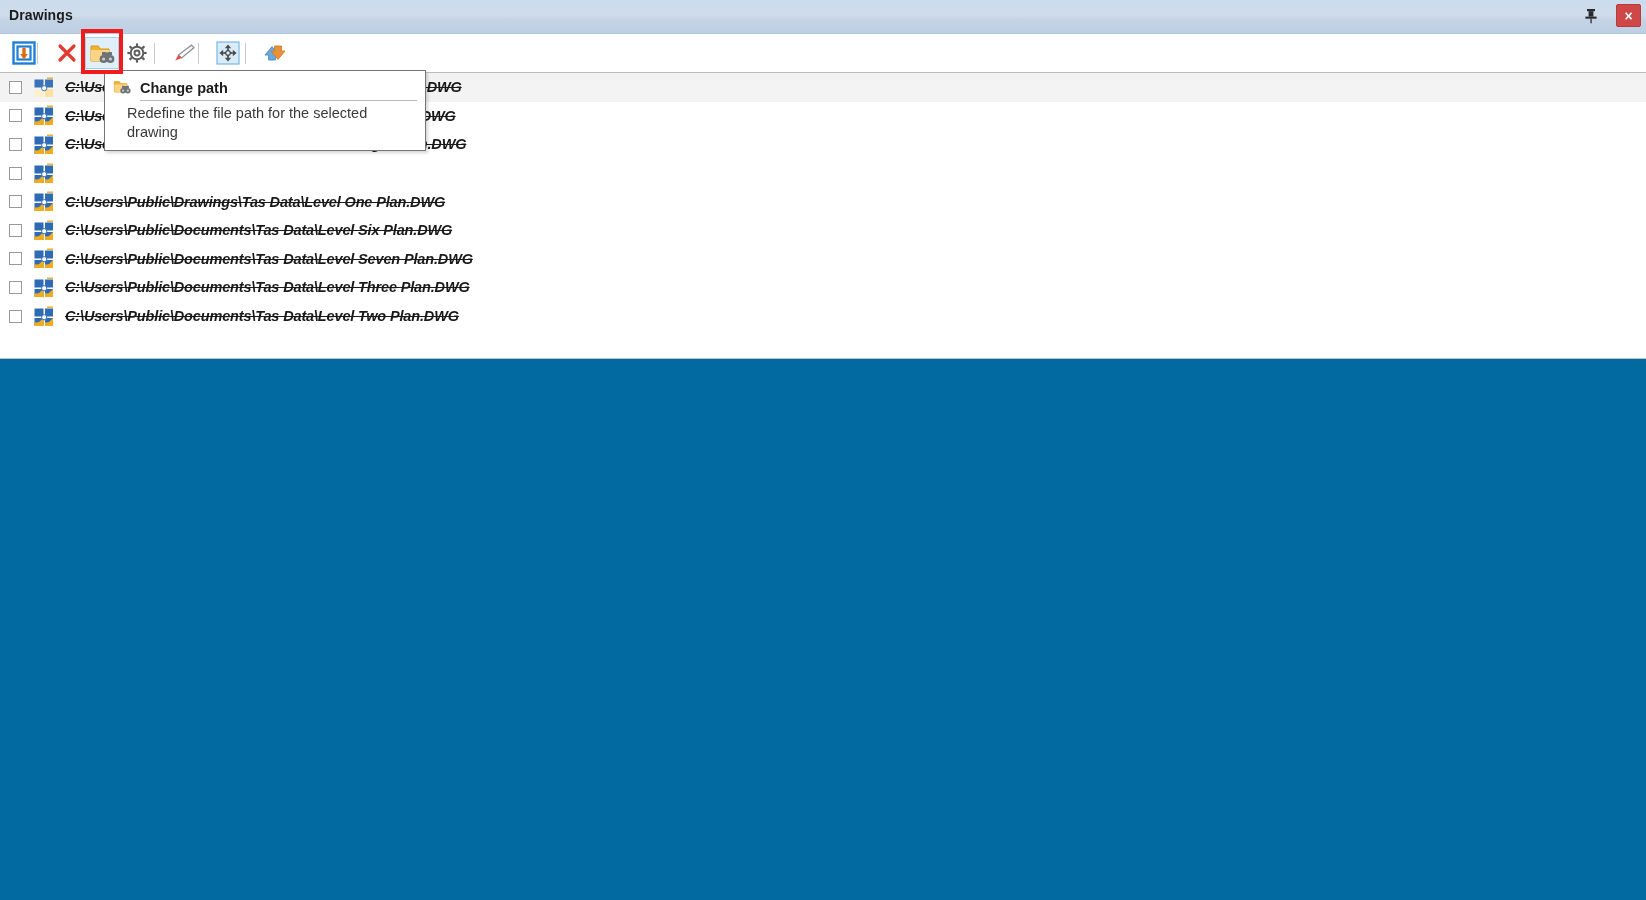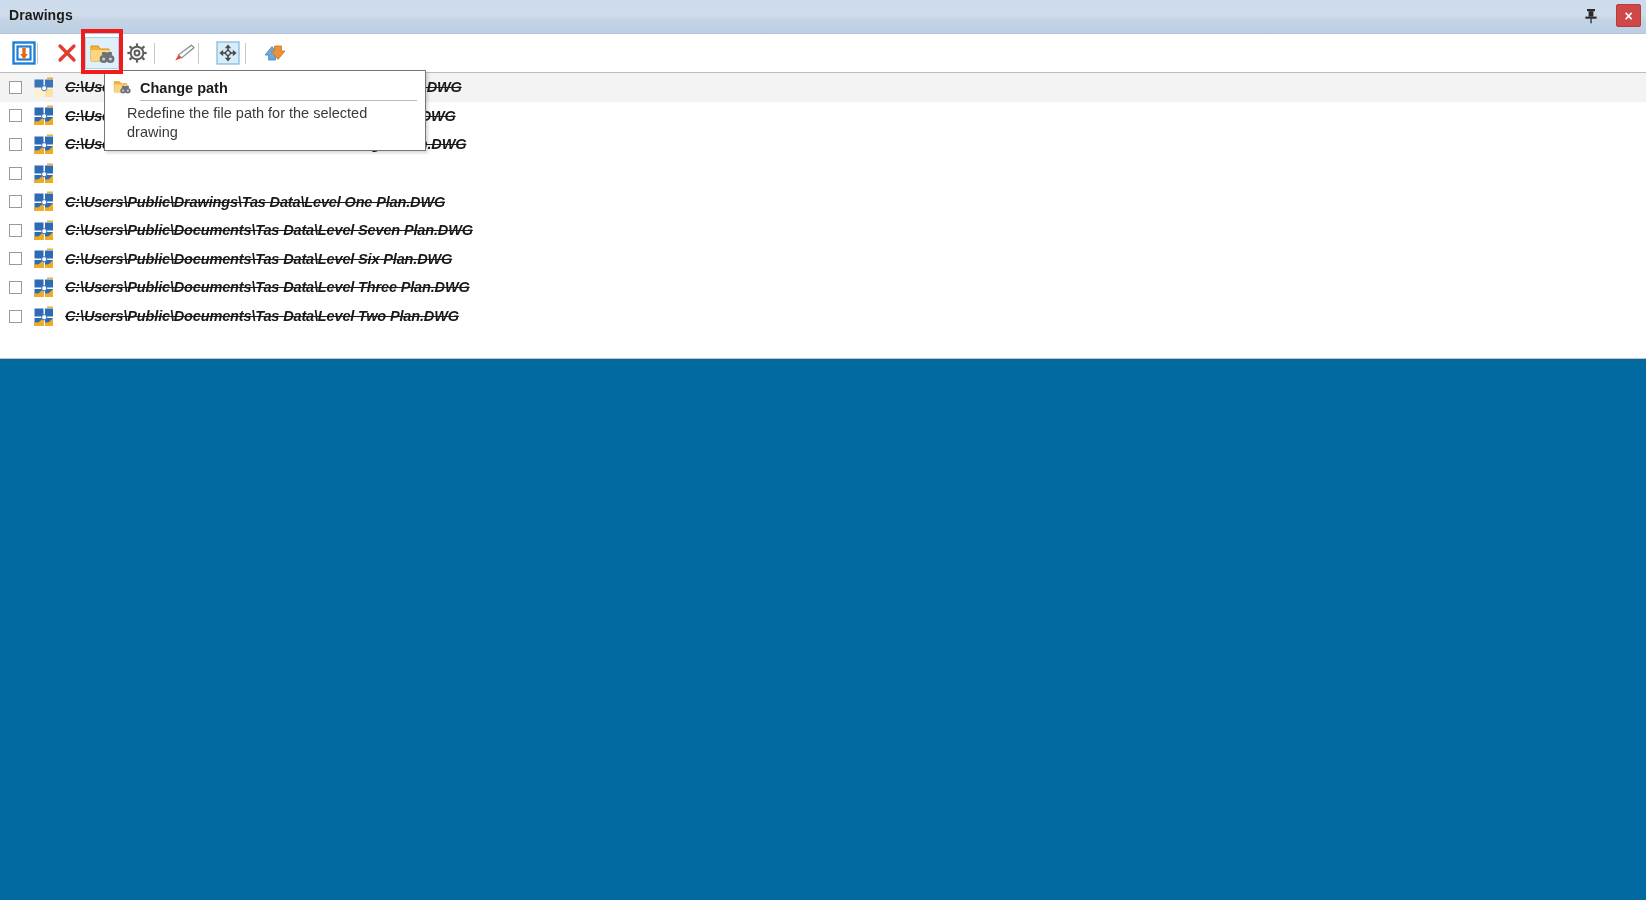--- a/index.html
+++ b/index.html
@@ -431,40 +431,40 @@
           <rect x="0.5" y="12" width="9" height="8" fill="#2e6bb5"></rect>
           <rect x="11" y="12" width="8" height="8" fill="#2e6bb5"></rect>
           <path d="M0.5 20 L9.5 12 L9.5 20 Z" fill="#f0ab1f"></path>
           <path d="M11 20 L19 12 L19 20 Z" fill="#f0ab1f"></path>
           <rect x="0.5" y="16.4" width="9" height="3.6" fill="#f0ab1f"></rect>
           <rect x="11" y="16.4" width="8" height="3.6" fill="#f0ab1f"></rect>
           <rect x="13" y="0.5" width="6" height="1.4" fill="#f0ab1f"></rect>
           <circle cx="10.2" cy="11.2" r="2.6" fill="#ffffff" stroke="#2e6bb5" stroke-width="1"></circle>
         </svg>
       </div>
+      <div class="row-label">C:\Users\Public\Documents\Tas Data\Level Six Plan.DWG</div>
+    </div>
+
+    <div class="row">
+      <div class="row-check"></div>
+      <div class="row-icon">
+        <svg width="21" height="21" viewBox="0 0 21 21">
+          <rect x="0.5" y="2.5" width="9" height="8" fill="#2e6bb5"></rect>
+          <rect x="11" y="2.5" width="8" height="8" fill="#2e6bb5"></rect>
+          <rect x="0.5" y="12" width="9" height="8" fill="#2e6bb5"></rect>
+          <rect x="11" y="12" width="8" height="8" fill="#2e6bb5"></rect>
+          <path d="M0.5 20 L9.5 12 L9.5 20 Z" fill="#f0ab1f"></path>
+          <path d="M11 20 L19 12 L19 20 Z" fill="#f0ab1f"></path>
+          <rect x="0.5" y="16.4" width="9" height="3.6" fill="#f0ab1f"></rect>
+          <rect x="11" y="16.4" width="8" height="3.6" fill="#f0ab1f"></rect>
+          <rect x="13" y="0.5" width="6" height="1.4" fill="#f0ab1f"></rect>
+          <circle cx="10.2" cy="11.2" r="2.6" fill="#ffffff" stroke="#2e6bb5" stroke-width="1"></circle>
+        </svg>
+      </div>
       <div class="row-label">C:\Users\Public\Documents\Tas Data\Level Seven Plan.DWG</div>
-    </div>
-
-    <div class="row">
-      <div class="row-check"></div>
-      <div class="row-icon">
-        <svg width="21" height="21" viewBox="0 0 21 21">
-          <rect x="0.5" y="2.5" width="9" height="8" fill="#2e6bb5"></rect>
-          <rect x="11" y="2.5" width="8" height="8" fill="#2e6bb5"></rect>
-          <rect x="0.5" y="12" width="9" height="8" fill="#2e6bb5"></rect>
-          <rect x="11" y="12" width="8" height="8" fill="#2e6bb5"></rect>
-          <path d="M0.5 20 L9.5 12 L9.5 20 Z" fill="#f0ab1f"></path>
-          <path d="M11 20 L19 12 L19 20 Z" fill="#f0ab1f"></path>
-          <rect x="0.5" y="16.4" width="9" height="3.6" fill="#f0ab1f"></rect>
-          <rect x="11" y="16.4" width="8" height="3.6" fill="#f0ab1f"></rect>
-          <rect x="13" y="0.5" width="6" height="1.4" fill="#f0ab1f"></rect>
-          <circle cx="10.2" cy="11.2" r="2.6" fill="#ffffff" stroke="#2e6bb5" stroke-width="1"></circle>
-        </svg>
-      </div>
-      <div class="row-label">C:\Users\Public\Documents\Tas Data\Level Six Plan.DWG</div>
     </div>
 
     <div class="row">
       <div class="row-check"></div>
       <div class="row-icon">
         <svg width="21" height="21" viewBox="0 0 21 21">
           <rect x="0.5" y="2.5" width="9" height="8" fill="#2e6bb5"></rect>
           <rect x="11" y="2.5" width="8" height="8" fill="#2e6bb5"></rect>
           <rect x="0.5" y="12" width="9" height="8" fill="#2e6bb5"></rect>
           <rect x="11" y="12" width="8" height="8" fill="#2e6bb5"></rect>

